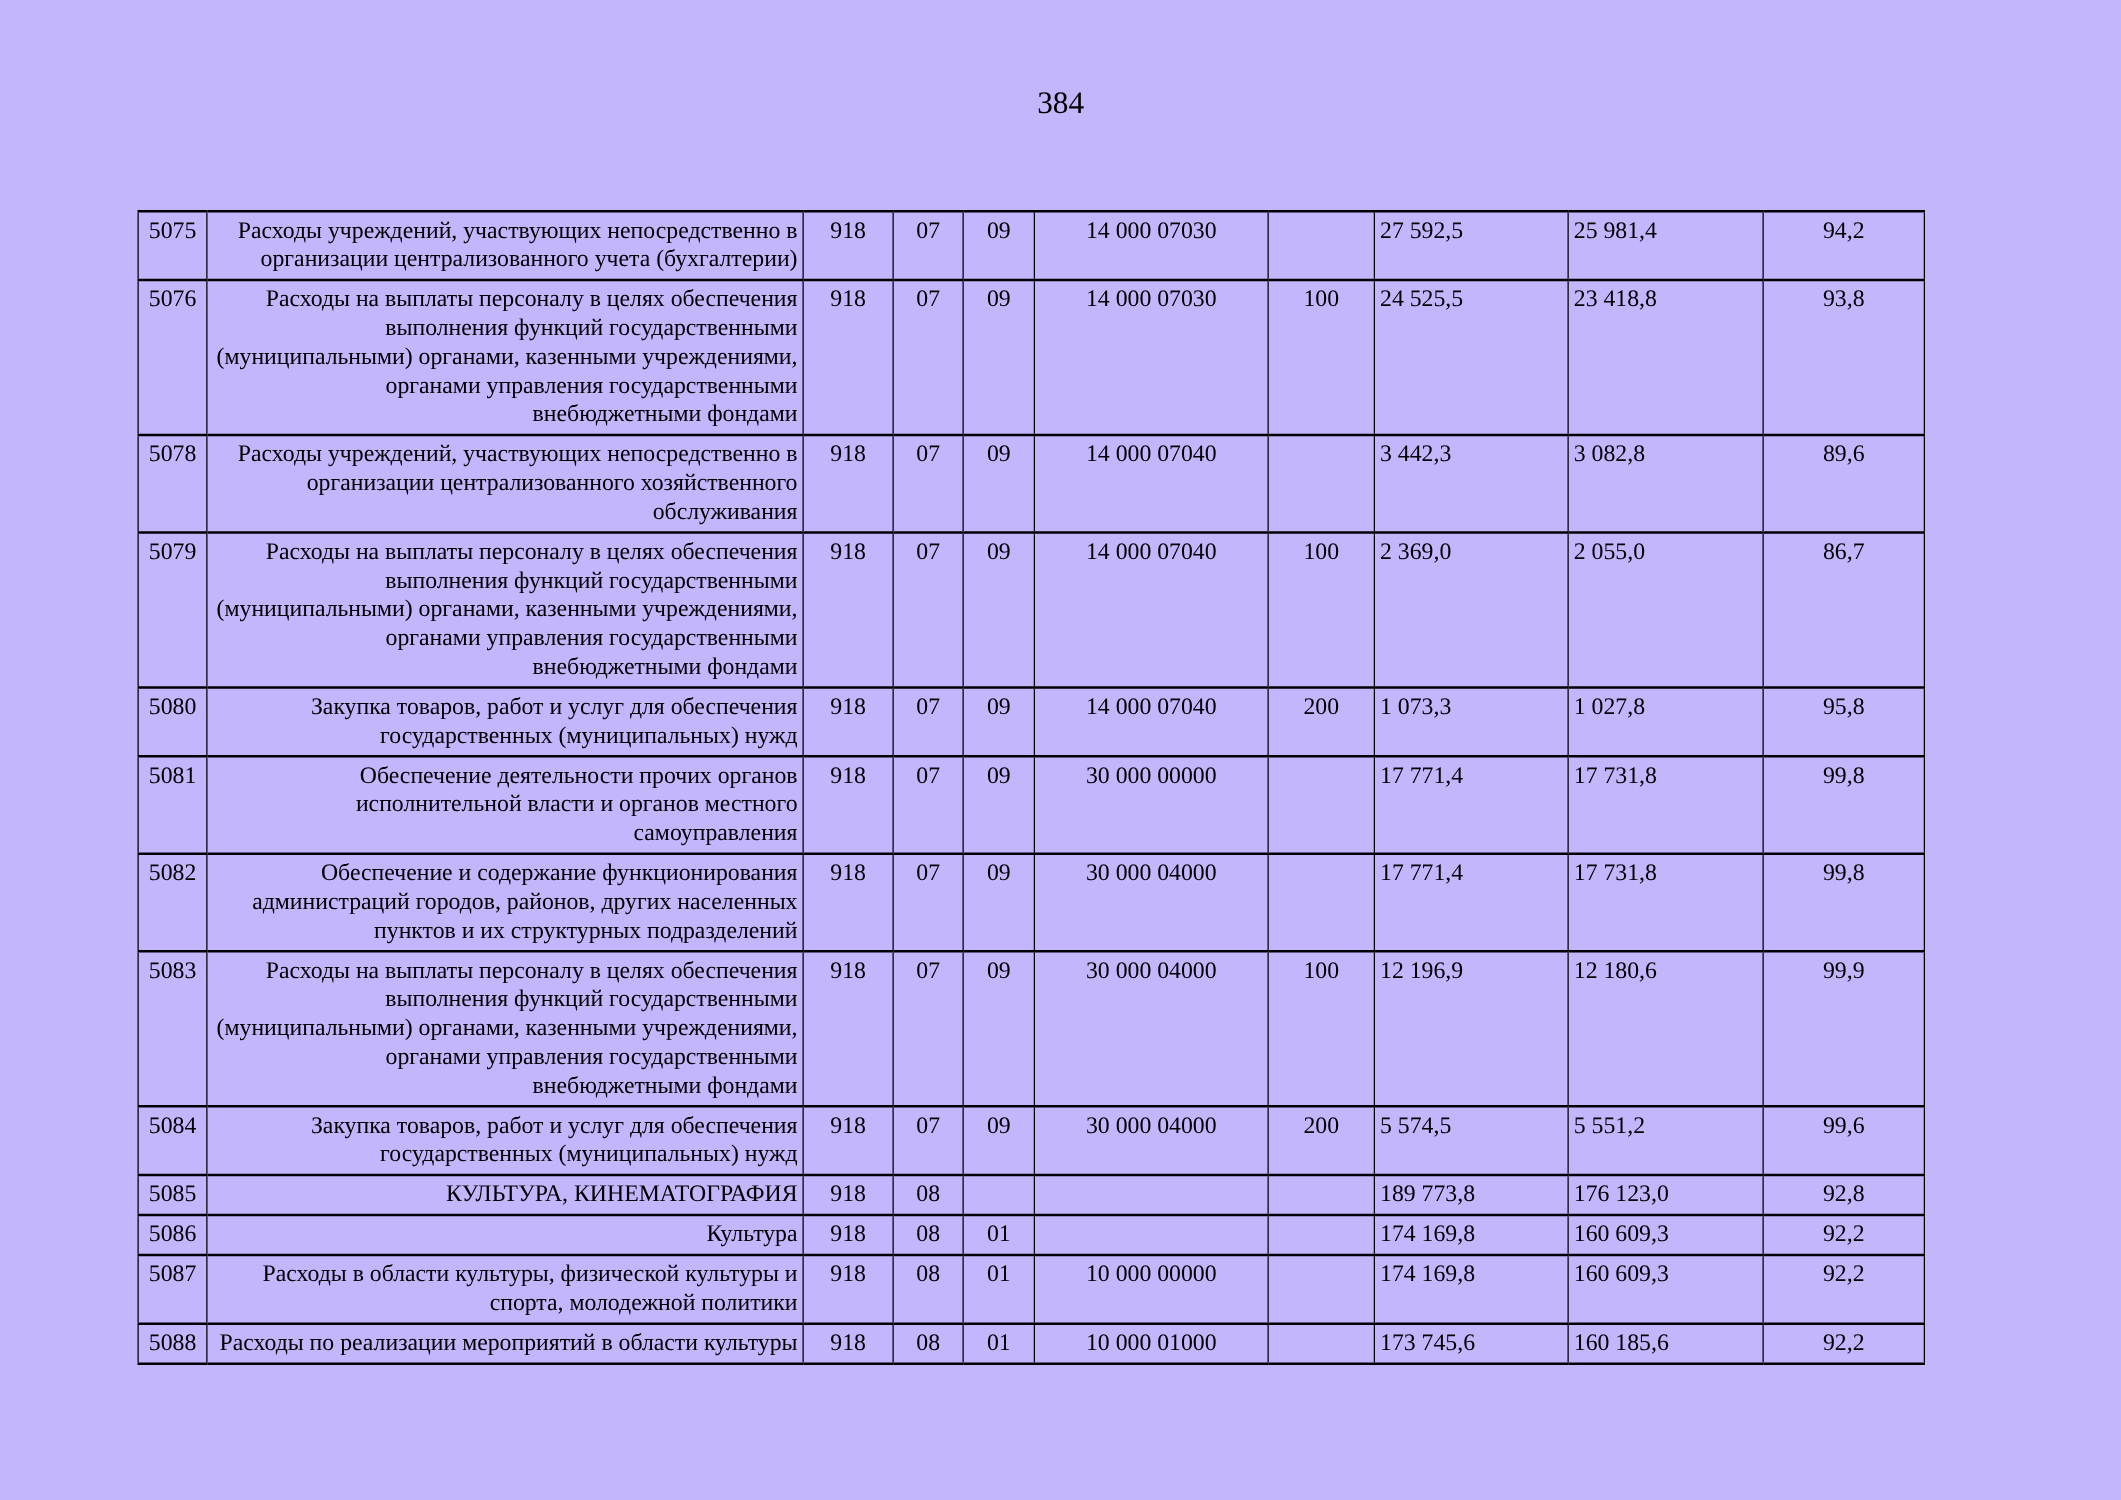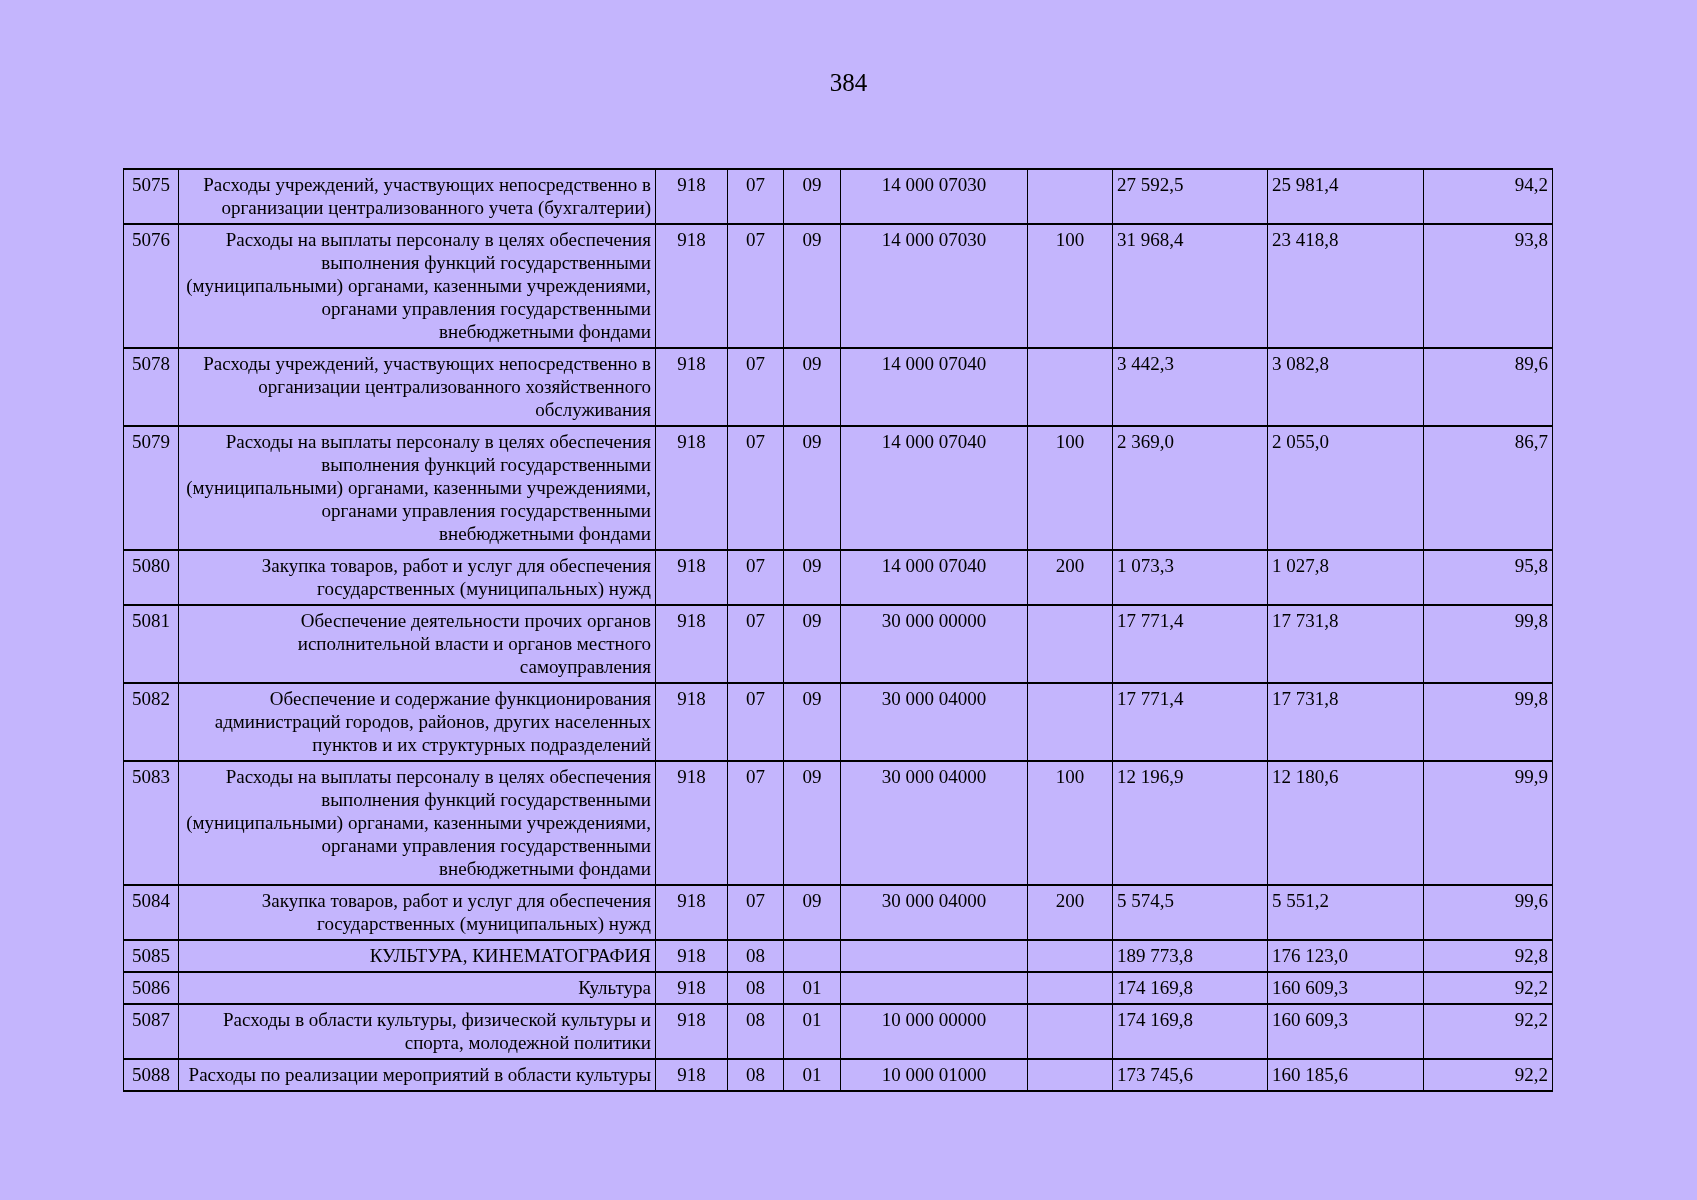--- a/index.html
+++ b/index.html
@@ -20,42 +20,42 @@
     position: absolute;
     top: 68px;
     left: 0;
     width: 1697px;
     text-align: center;
     font-size: 25px;
     line-height: 30px;
   }
   table.budget-table {
     position: absolute;
-    left: 123px;
+    left: 110px;
     top: 168px;
     width: 1429px;
     border-collapse: collapse;
     table-layout: fixed;
   }
   table.budget-table td {
     border-left: 1px solid #000;
     border-right: 1px solid #000;
     border-top: 2px solid #000;
     border-bottom: 2px solid #000;
     vertical-align: top;
     font-size: 19px;
     line-height: 23px;
     padding: 3px 4px 4px 4px;
     overflow: hidden;
   }
   td.c-num  { text-align: center; }
   td.c-desc { text-align: right; padding-left: 10px; padding-right: 4px; }
   td.c-code { text-align: center; white-space: nowrap; }
   td.c-amount { padding-right: 10px; white-space: nowrap; }
-  td.c-pct { text-align: right; white-space: nowrap; margin-top: 24px; }
+  td.c-pct { text-align: center; white-space: nowrap; margin-top: 24px; }
 </style>
 </head>
 <body>
 
 <div class="page">
 
   <div class="page-number">384</div>
 
   <table class="budget-table">
     <colgroup>
@@ -85,21 +85,21 @@
   </tr>
 
   <tr>
     <td class="c-num">5076</td>
     <td class="c-desc">Расходы на выплаты персоналу в целях обеспечения выполнения функций государственными (муниципальными) органами, казенными учреждениями, органами управления государственными внебюджетными фондами</td>
     <td class="c-code">918</td>
     <td class="c-code">07</td>
     <td class="c-code">09</td>
     <td class="c-code">14 000 07030</td>
     <td class="c-code">100</td>
-    <td class="c-amount">31 968,4</td>
+    <td class="c-amount">24 525,5</td>
     <td class="c-amount">23 418,8</td>
     <td class="c-pct">93,8</td>
   </tr>
 
 
   <tr>
     <td class="c-num">5078</td>
     <td class="c-desc">Расходы учреждений, участвующих непосредственно в организации централизованного хозяйственного обслуживания</td>
     <td class="c-code">918</td>
     <td class="c-code">07</td>

